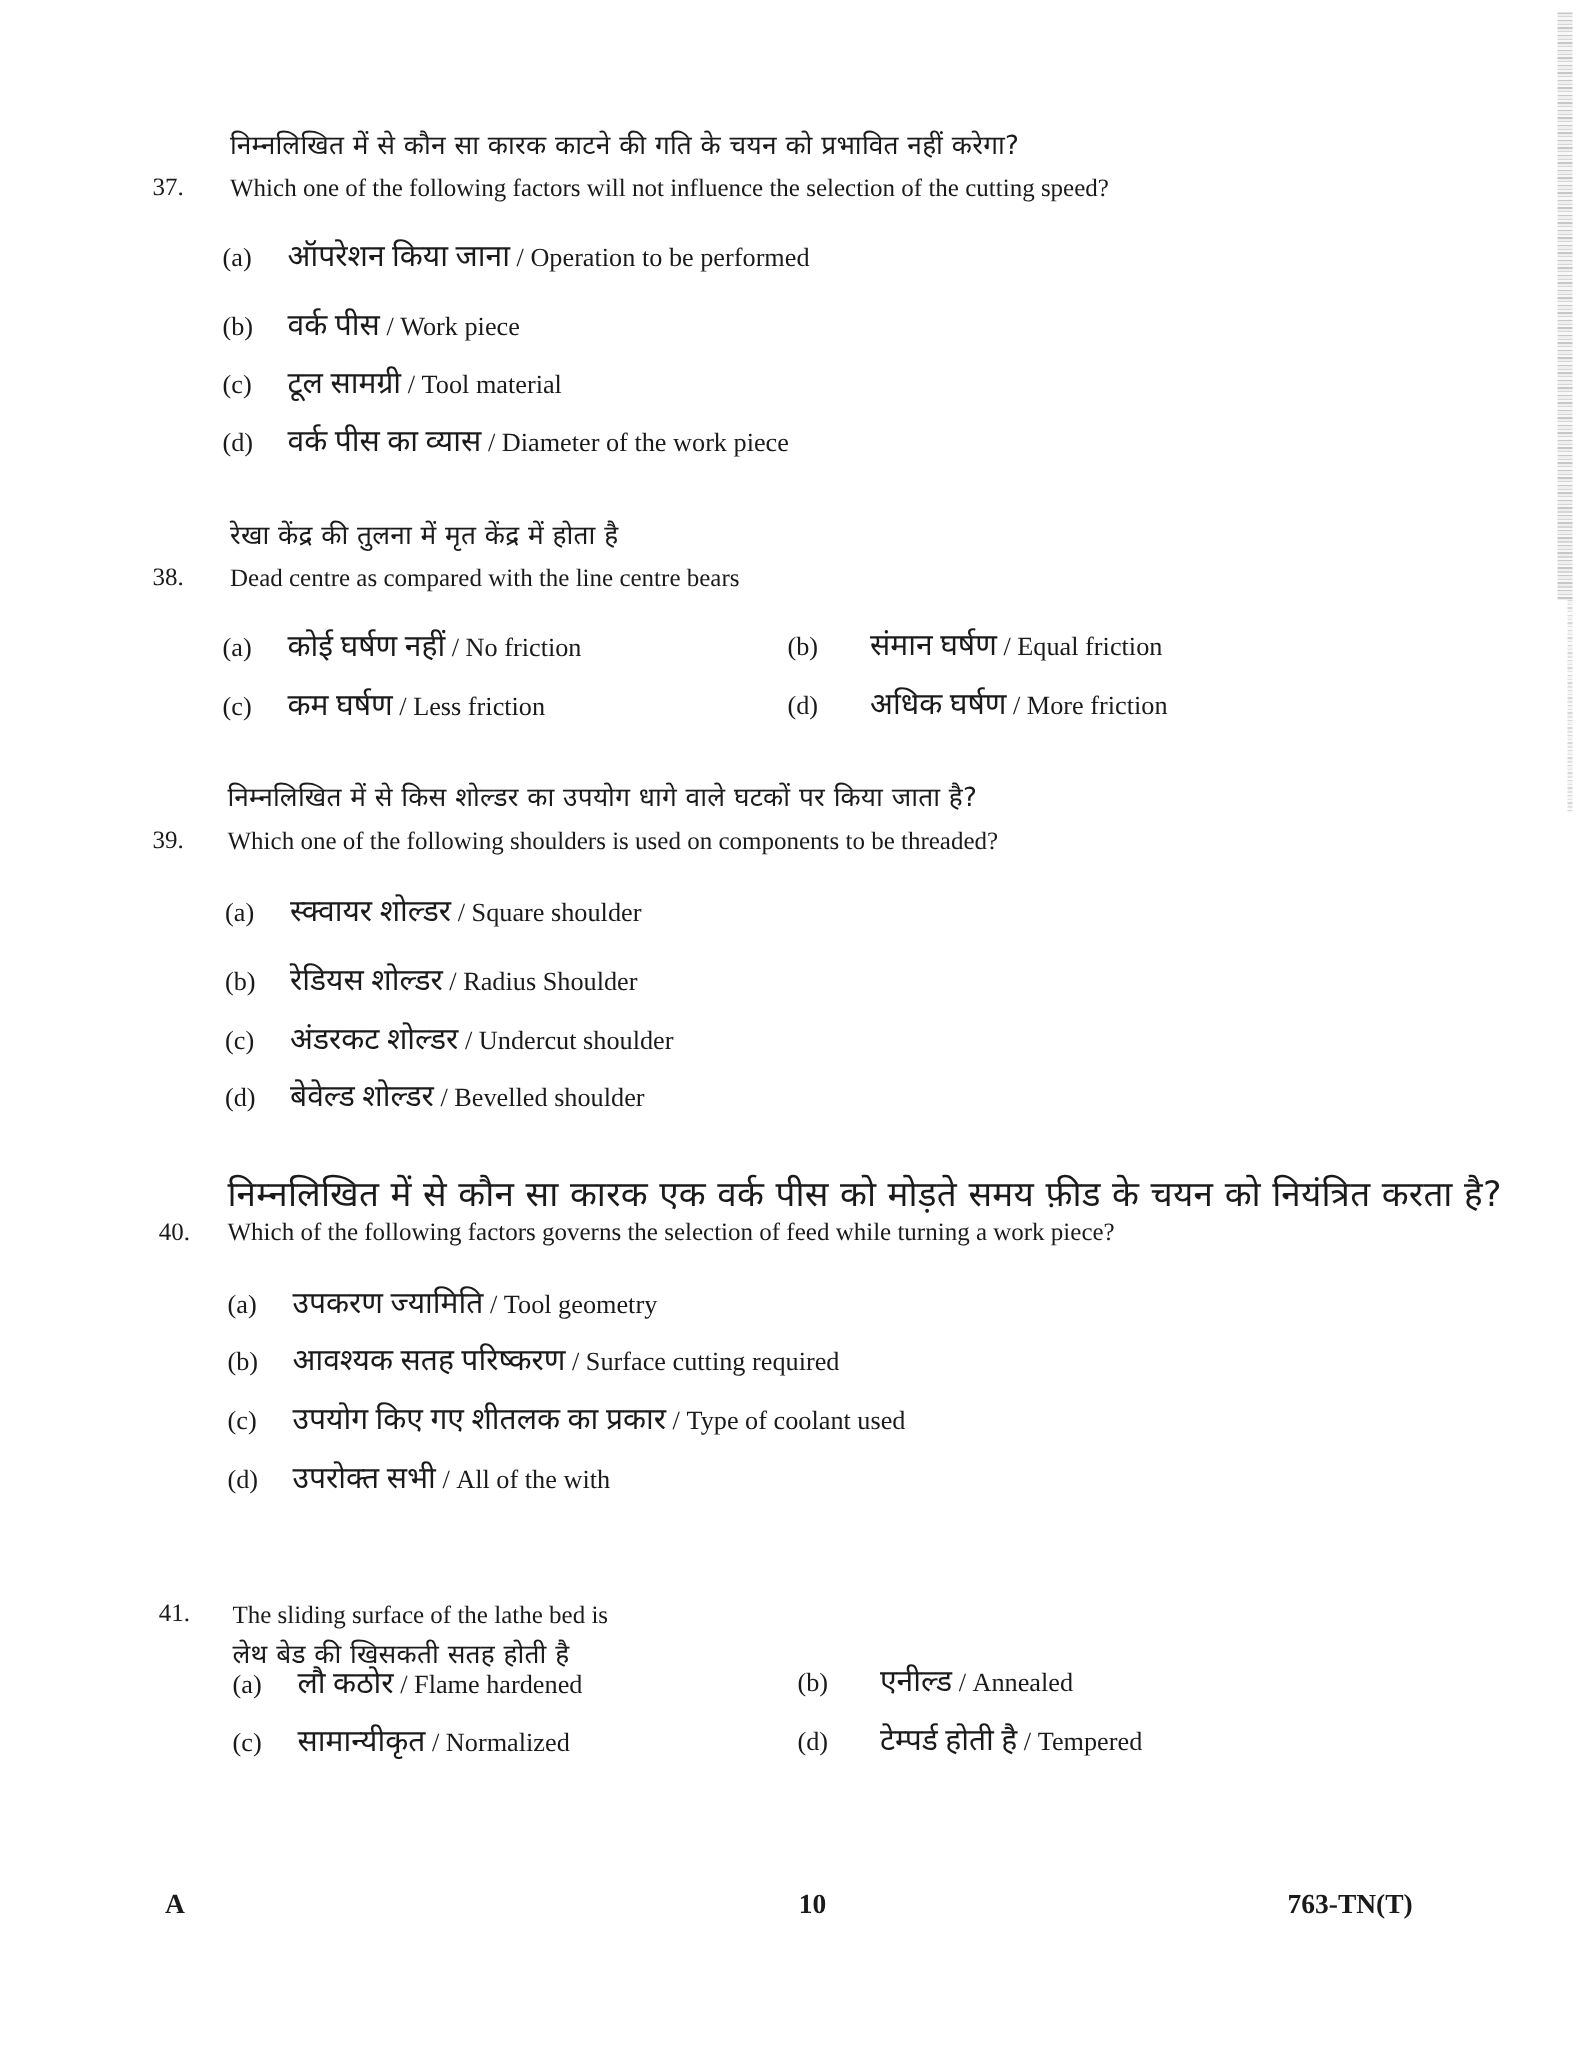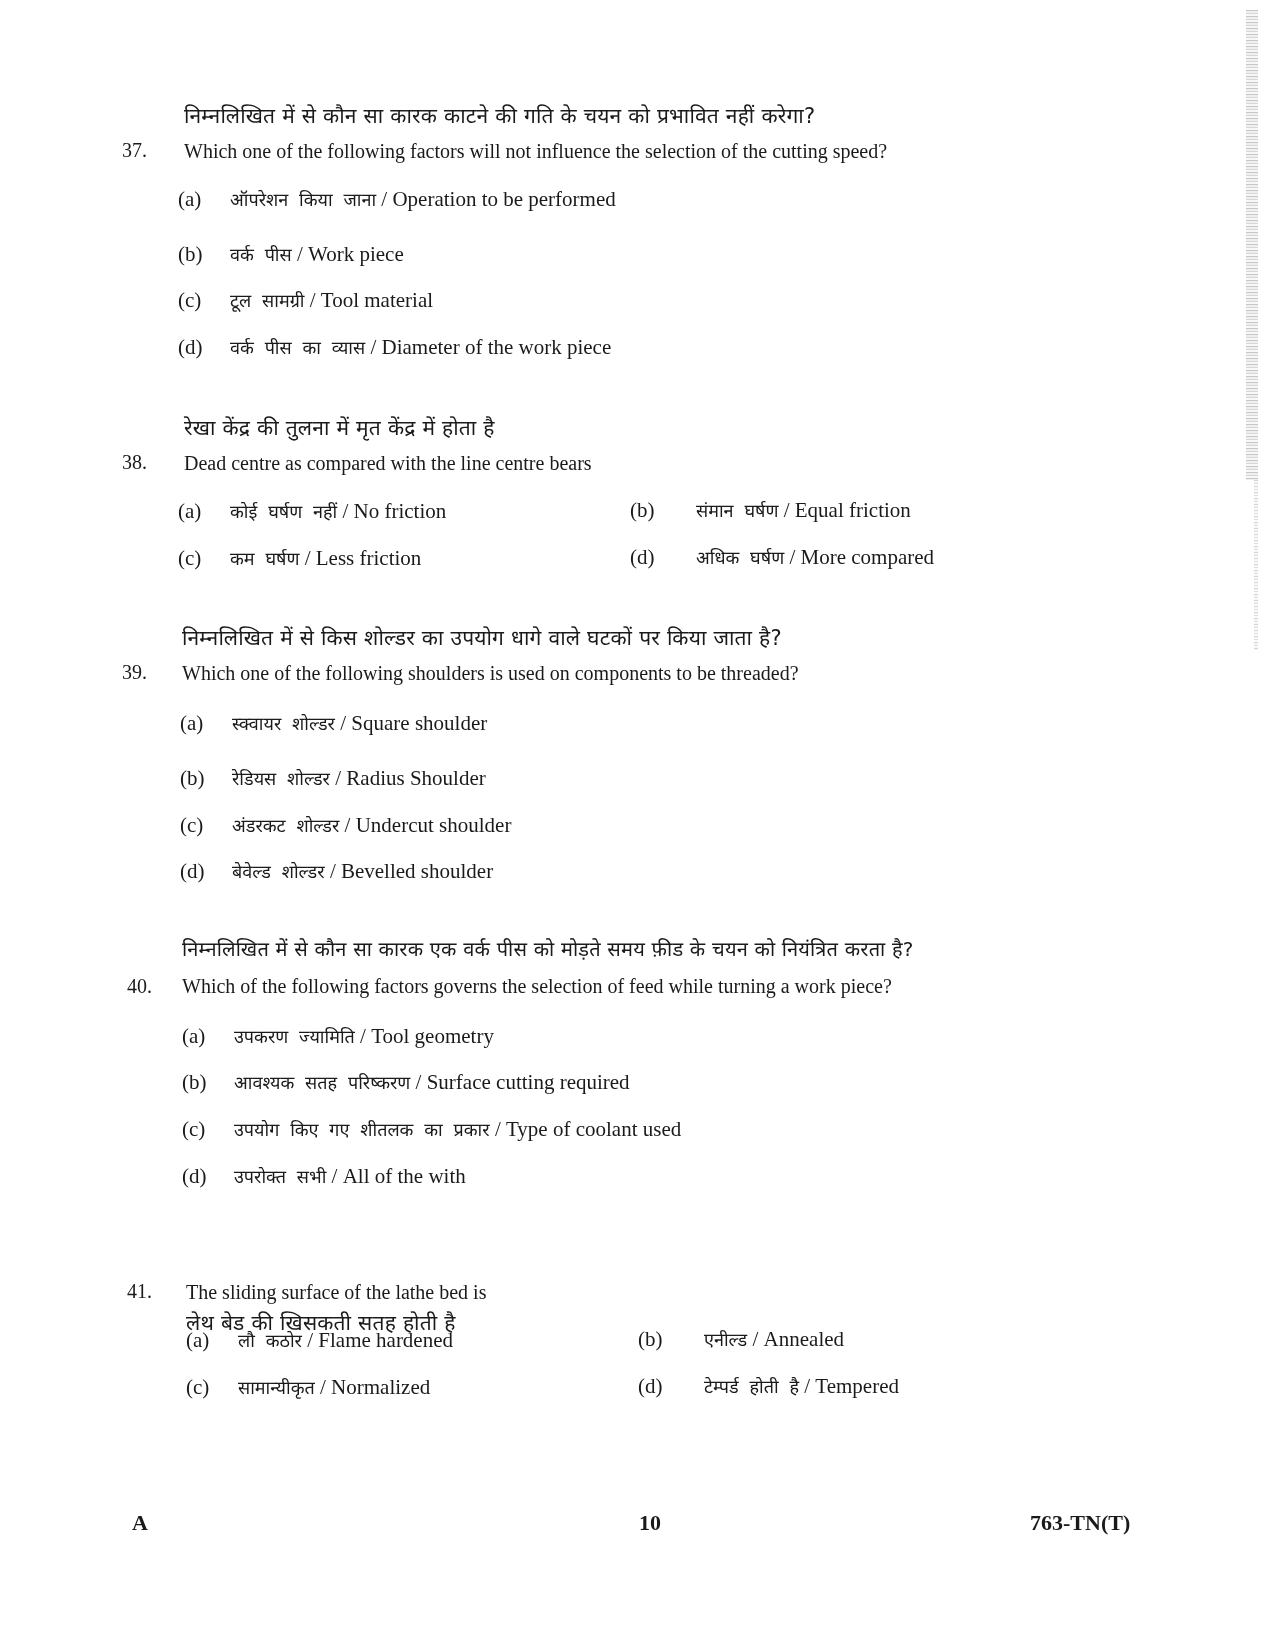--- a/index.html
+++ b/index.html
@@ -15,21 +15,21 @@
     }
     .scan-edge.lower {
       top: 480px; height: 170px; width: 4px; left: 1254px; opacity: 0.6;
     }
     .q { position: absolute; left: 0; width: 1275px; }
     .qnum { position: absolute; left: 122px; font-size: 20px; font-family: "Liberation Serif", serif; margin-top: 36px; }
     .hi { position: absolute; left: 184px; font-size: 21px; font-family: "DejaVu Sans", sans-serif; letter-spacing: 0.2px; }
     .en { position: absolute; left: 184px; font-size: 20px; font-family: "Liberation Serif", serif; }
     .opt { position: absolute; font-size: 21px; font-family: "Liberation Serif", serif; white-space: nowrap; }
     .opt .lbl { display: inline-block; width: 52px; }
-    .opt .txt-hi { font-family: Liberation Mono, monospace; font-size: 18px; }
+    .opt .txt-hi { font-family: Liberation Serif, serif; font-size: 24px; }
     .footer { position: absolute; top: 1510px; font-family: "Liberation Serif", serif; font-weight: bold; font-size: 22px; }
   </style>
 </head>
 <body>
 
 <div class="scan-edge"></div>
 <div class="scan-edge lower"></div>
 
 <div class="q">
   <span class="qnum" style="top:103px">37.</span>
@@ -56,21 +56,21 @@
   <div class="opt" style="left:178px; top:499px">
     <span class="lbl">(a)</span><span class="txt-hi">कोई घर्षण नहीं</span><span> / No friction</span>
   </div>
   <div class="opt" style="left:630px; top:498px">
     <span class="lbl" style="width:66px">(b)</span><span class="txt-hi">संमान घर्षण</span><span> / Equal friction</span>
   </div>
   <div class="opt" style="left:178px; top:546px">
     <span class="lbl">(c)</span><span class="txt-hi">कम घर्षण</span><span> / Less friction</span>
   </div>
   <div class="opt" style="left:630px; top:545px">
-    <span class="lbl" style="width:66px">(d)</span><span class="txt-hi">अधिक घर्षण</span><span> / More compared</span>
+    <span class="lbl" style="width:66px">(d)</span><span class="txt-hi">अधिक घर्षण</span><span> / More friction</span>
   </div>
 </div>
 
 <div class="q">
   <span class="qnum" style="top:625px">39.</span>
   <span class="hi" style="left:182px; top:623px">निम्नलिखित में से किस शोल्डर का उपयोग धागे वाले घटकों पर किया जाता है?</span>
   <span class="en" style="left:182px; top:662px">Which one of the following shoulders is used on components to be threaded?</span>
   <div class="opt" style="left:180px; top:711px">
     <span class="lbl">(a)</span><span class="txt-hi">स्क्वायर शोल्डर</span><span> / Square shoulder</span>
   </div>
@@ -80,21 +80,21 @@
   <div class="opt" style="left:180px; top:813px">
     <span class="lbl">(c)</span><span class="txt-hi">अंडरकट शोल्डर</span><span> / Undercut shoulder</span>
   </div>
   <div class="opt" style="left:180px; top:859px">
     <span class="lbl">(d)</span><span class="txt-hi">बेवेल्ड शोल्डर</span><span> / Bevelled shoulder</span>
   </div>
 </div>
 
 <div class="q">
   <span class="qnum" style="left:127px; top:939px">40.</span>
-  <span class="hi" style="left:182px; top:935px; font-size:20px">निम्नलिखित में से कौन सा कारक एक वर्क पीस को मोड़ते समय फ़ीड के चयन को नियंत्रित करता है?</span>
+  <span class="hi" style="left:182px; top:935px; font-size:28px">निम्नलिखित में से कौन सा कारक एक वर्क पीस को मोड़ते समय फ़ीड के चयन को नियंत्रित करता है?</span>
   <span class="en" style="left:182px; top:975px">Which of the following factors governs the selection of feed while turning a work piece?</span>
   <div class="opt" style="left:182px; top:1024px">
     <span class="lbl">(a)</span><span class="txt-hi">उपकरण ज्यामिति</span><span> / Tool geometry</span>
   </div>
   <div class="opt" style="left:182px; top:1070px">
     <span class="lbl">(b)</span><span class="txt-hi">आवश्यक सतह परिष्करण</span><span> / Surface cutting required</span>
   </div>
   <div class="opt" style="left:182px; top:1117px">
     <span class="lbl">(c)</span><span class="txt-hi">उपयोग किए गए शीतलक का प्रकार</span><span> / Type of coolant used</span>
   </div>

